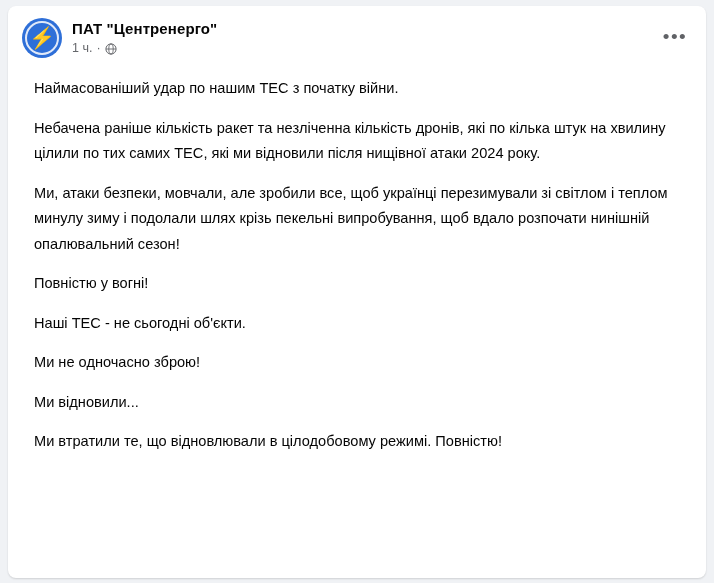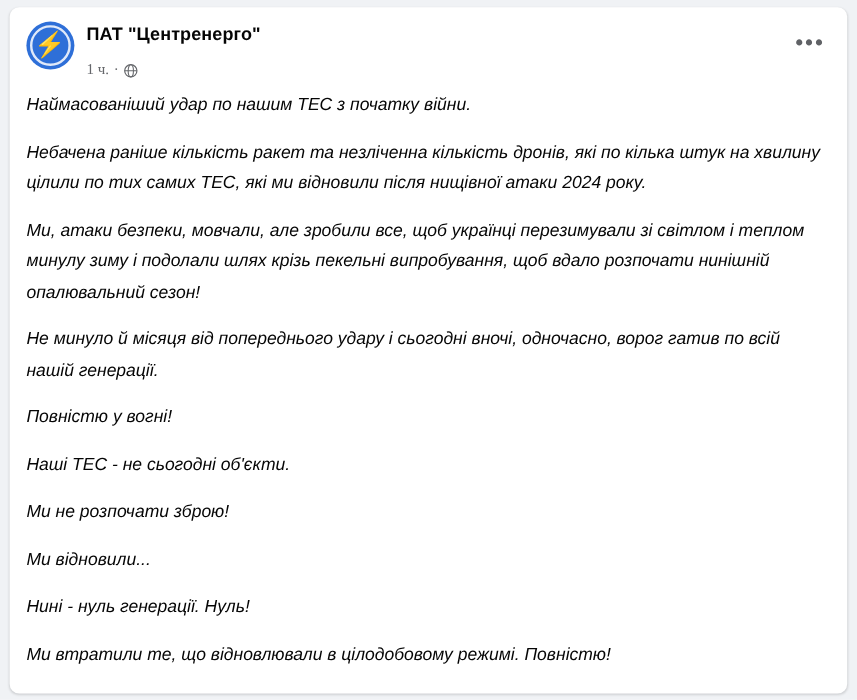--- a/index.html
+++ b/index.html
@@ -77,25 +77,24 @@
   .page-name {
     font-size: 15px;
     font-weight: bold;
     color: #050505;
     line-height: 19px;
     letter-spacing: 0.1px;
   }
   .meta-row {
     display: flex;
     align-items: center;
-    margin-top: 13px;
+    margin-top: 3px;
     color: #65676b;
     font-size: 12.5px;
     line-height: 15px;
-    font-family: Liberation Serif, serif;
   }
   .meta-sep {
     margin: 0 4px;
     font-size: 12.5px;
     color: #65676b;
   }
   .globe-icon {
     width: 12px;
     height: 12px;
     display: inline-block;
@@ -118,22 +117,21 @@
     line-height: 1;
     cursor: pointer;
   }
   .post-body {
     margin-top: 14px;
     color: #050505;
     font-size: 14.6px;
     line-height: 25.5px;
   }
   .post-body p {
-    margin: 0 0 14px 0;
-    font-style: italic;
+    margin: 0 0 14px 12px;
   }
   .post-body p:last-child {
     margin-bottom: 0;
   }
 </style>
 </head>
 <body>
 
 <div class="page">
   <div class="post-card">
@@ -157,24 +155,22 @@
           </span>
         </div>
       </div>
       <div class="menu-dots">•••</div>
     </div>
 
     <div class="post-body">
       <p>Наймасованіший удар по нашим ТЕС  з початку війни.</p>
       <p>Небачена раніше кількість ракет та незліченна кількість дронів, які по кілька штук на хвилину цілили по тих самих ТЕС, які ми відновили після нищівної атаки 2024 року.</p>
       <p>Ми, атаки безпеки, мовчали, але зробили все, щоб українці перезимували зі світлом і теплом минулу зиму і подолали шлях крізь пекельні випробування, щоб вдало розпочати нинішній опалювальний сезон!</p>
-      <p>Не минуло й місяця від попереднього удару і сьогодні вночі, одночасно, ворог гатив по всій нашій генерації.</p>
       <p>Повністю у вогні!</p>
       <p>Наші ТЕС - не сьогодні об'єкти.</p>
-      <p>Ми не розпочати зброю!</p>
+      <p>Ми не одночасно зброю!</p>
       <p>Ми відновили...</p>
-      <p>Нині  - нуль генерації. Нуль!</p>
       <p>Ми втратили те, що відновлювали в цілодобовому режимі. Повністю!</p>
 
     </div>
 
   </div>
 </div>
 
 </body></html>

